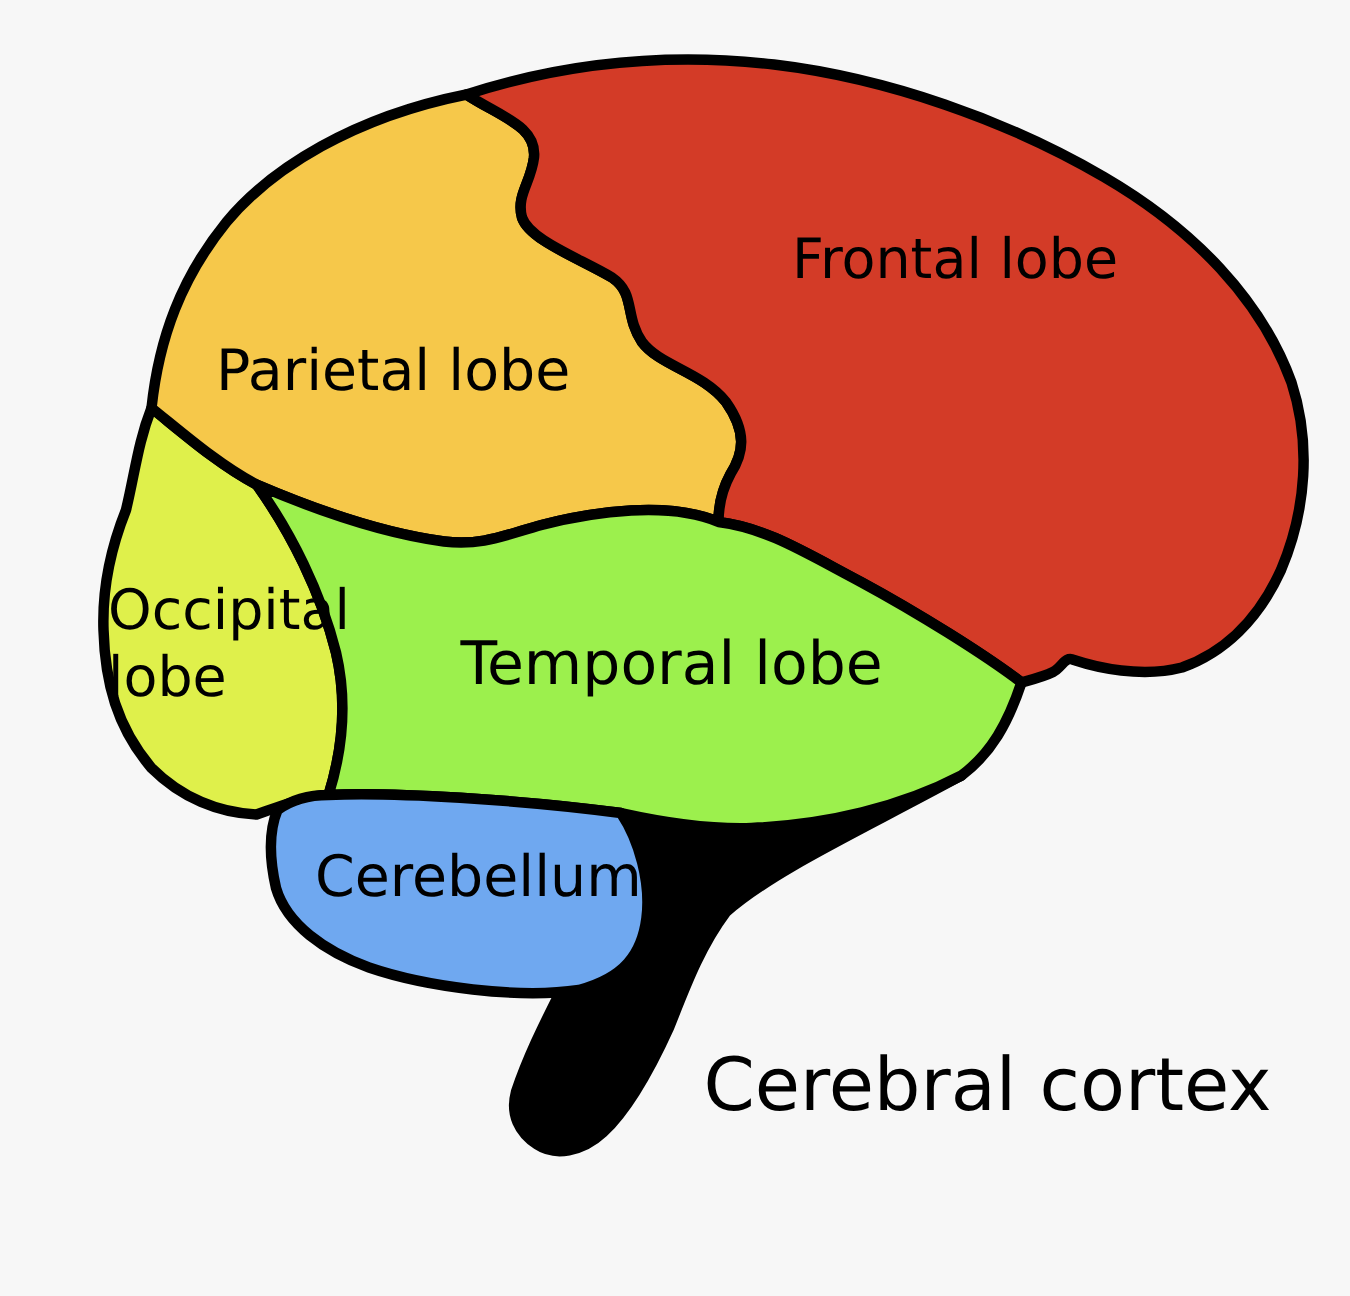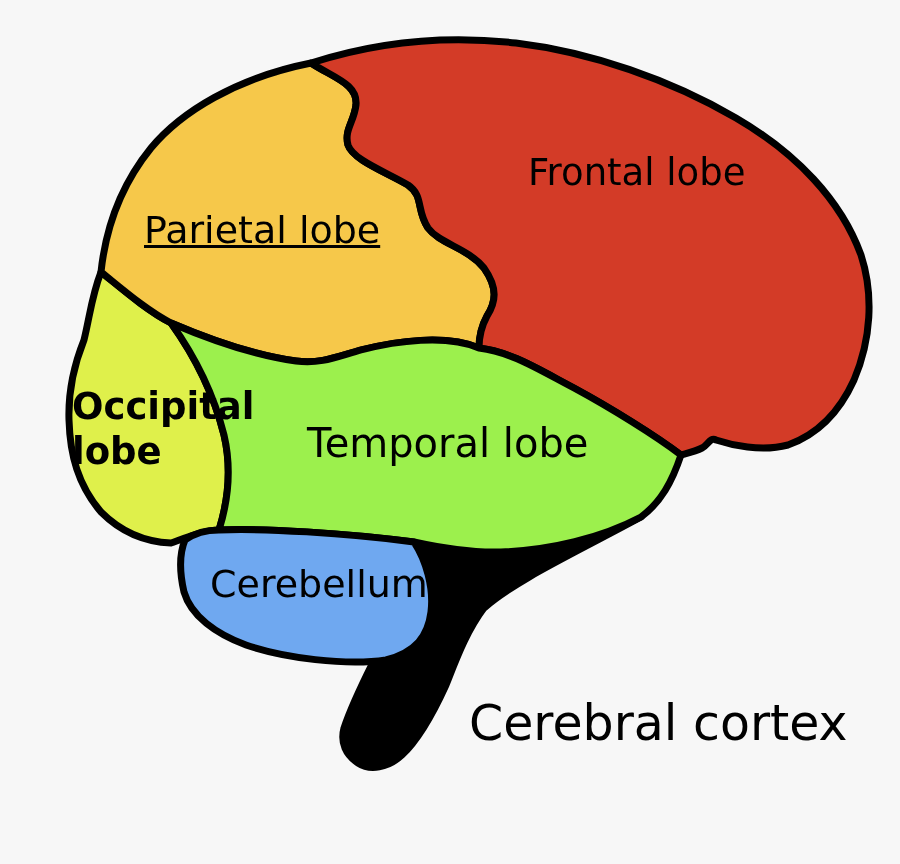--- a/index.html
+++ b/index.html
@@ -23,22 +23,22 @@
     display: block;
   }
   .lobe-label {
     position: absolute;
     color: #000;
     white-space: nowrap;
     line-height: 1.22;
     pointer-events: none;
   }
   .lbl-frontal    { left: 512px; top: 150px; font-size: 37px; }
-  .lbl-parietal   { left: 128px; top: 207px; font-size: 38px; text-decoration: underline; }
-  .lbl-occipital  { left: 56px;  top: 384px; font-size: 37px; white-space: normal; width: 180px; font-weight: bold; }
+  .lbl-parietal   { left: 128px; top: 224px; font-size: 38px; }
+  .lbl-occipital  { left: 56px;  top: 384px; font-size: 37px; white-space: normal; width: 180px; }
   .lbl-temporal   { left: 291px; top: 419px; font-size: 40px; }
   .lbl-cerebellum { left: 194px; top: 561px; font-size: 38px; }
   .lbl-cortex     { left: 453px; top: 694px; font-size: 49px; }
 </style>
 </head>
 <body>
 
 <div class="stage">
   <svg width="900" height="864" viewBox="0 0 900 864">
     <g stroke="#000000" stroke-width="7" stroke-linejoin="round" stroke-linecap="round">

